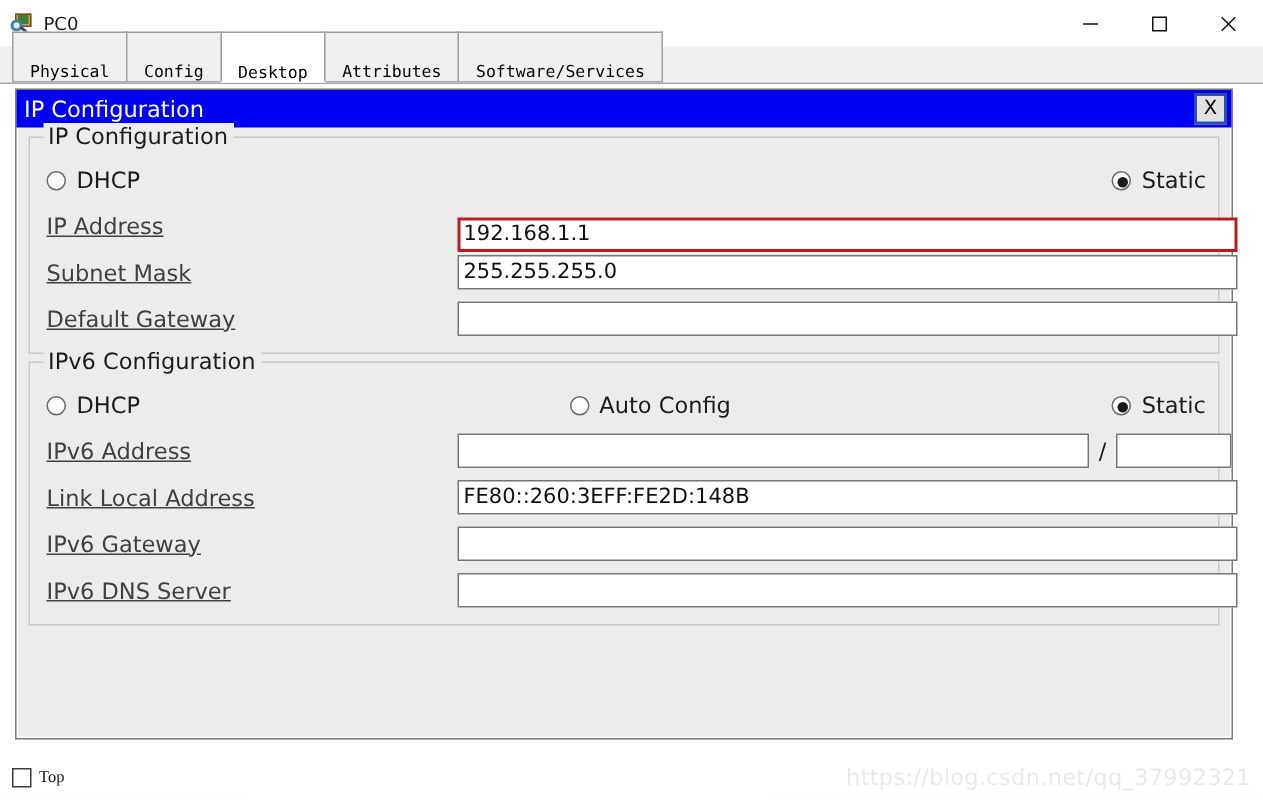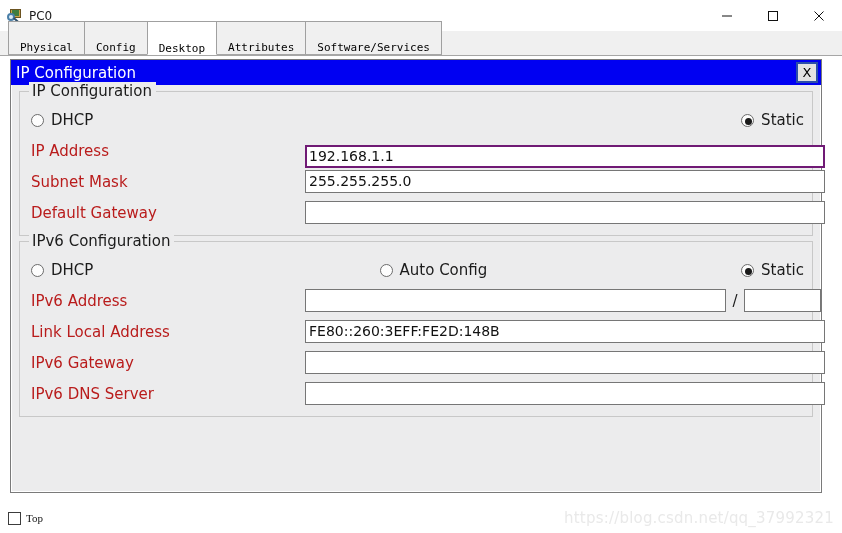--- a/index.html
+++ b/index.html
@@ -174,41 +174,42 @@
     align-items: center;
     height: 31px;
     justify-content: space-between;
   }
   .radio-row { height: 30px; }
 
   .field-label {
     width: 277px;
     flex: 0 0 277px;
     font-size: 15px;
-    color: #b91c1c;
+    color: #404040;
     font-family: "DejaVu Sans", sans-serif;
     padding-left: 3px;
+    text-decoration: underline;
   }
 
   .txt {
     height: 23px;
     border: 1px solid #767676;
     background: #ffffff;
     font-family: "DejaVu Sans", sans-serif;
     font-size: 14px;
     color: #111;
     padding: 0 3px;
     line-height: 21px;
     outline: none;
   }
   .txt.wide { width: 520px; flex: 0 0 520px; }
   .txt.v6main { width: 421px; flex: 0 0 421px; }
   .txt.v6prefix { width: 77px; flex: 0 0 77px; }
   .txt.focused {
-    border: 2px solid #701a75;
+    border: 2px solid #b91c1c;
     padding: 0 2px;
     line-height: 19px;
     margin-top: 12px;
   }
   .slash {
     width: 18px;
     flex: 0 0 18px;
     text-align: center;
     font-size: 15px;
     color: #1b1b1b;

